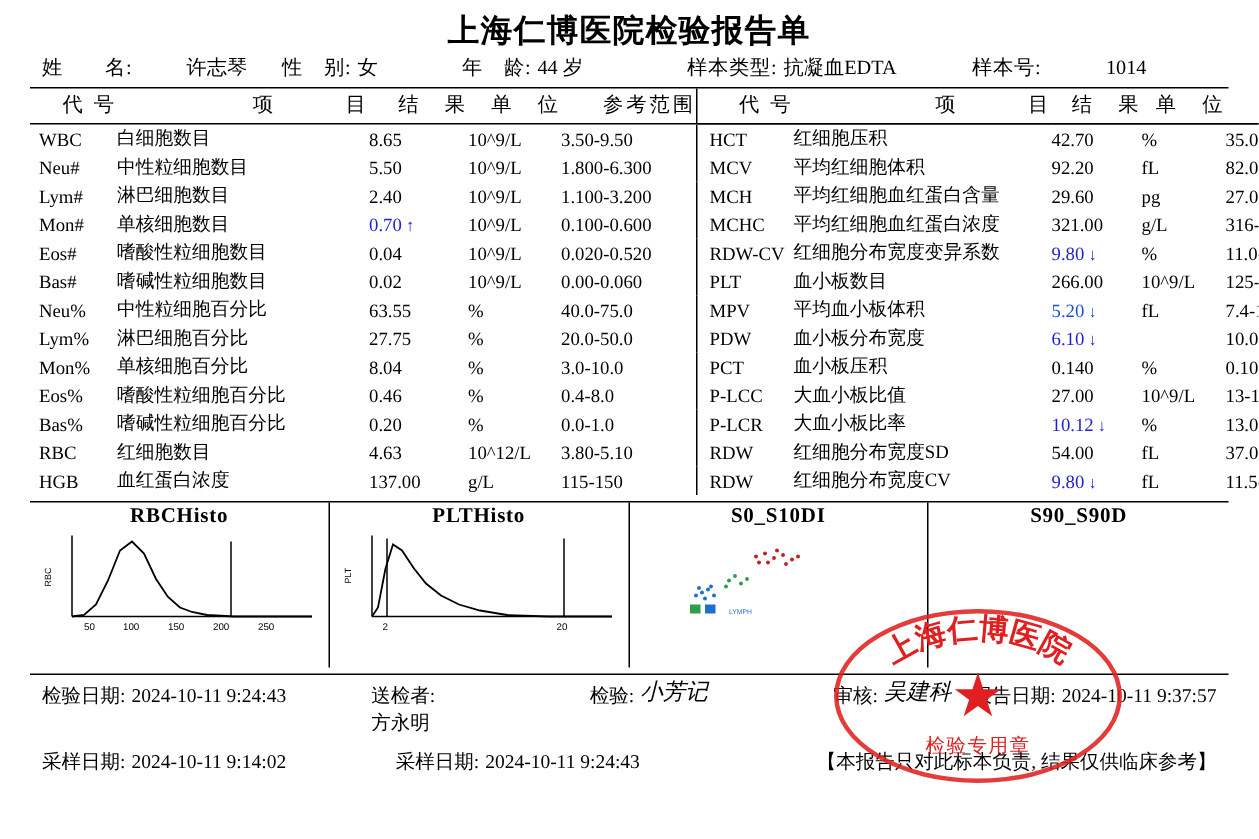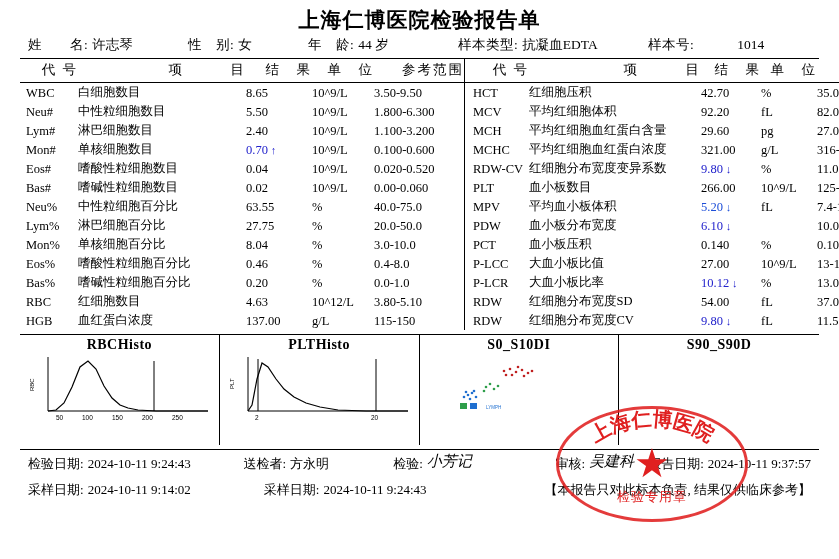--- a/index.html
+++ b/index.html
@@ -44,21 +44,21 @@
   .hdr-cell {
     display: flex;
     align-items: baseline;
   }
   .hdr-label {
     letter-spacing: 0.5px;
   }
   .hdr-val {
     margin-left: 4px;
   }
-  .c1 { width: 160px; }
+  .c1 { width: 160px; gap: 32px; }
   .c2 { width: 120px; }
   .c3 { width: 150px; align-items: center; }
   .c4 { width: 190px; }
   .c5 { width: 120px; gap: 39px; }
 
   .rule {
     border: none;
     border-top: 1.6px solid #000;
     margin: 4px 20px 0 20px;
   }
@@ -134,21 +134,21 @@
     font-size: 13px;
   }
   .f-row {
     display: flex;
     align-items: baseline;
     margin-bottom: 8px;
     white-space: nowrap;
   }
   .f-cell { display: flex; align-items: baseline; }
   .f1 { width: 252px; }
-  .f2 { width: 175px; }
+  .f2 { width: 175px; flex-direction: column; }
   .f3 { width: 190px; }
   .note { font-size: 13px; }
 
   .sig {
     font-family: "Liberation Serif", "DejaVu Serif", serif;
     font-style: italic;
     font-size: 15px;
     position: relative;
     top: -2px;
     text-align: center;

